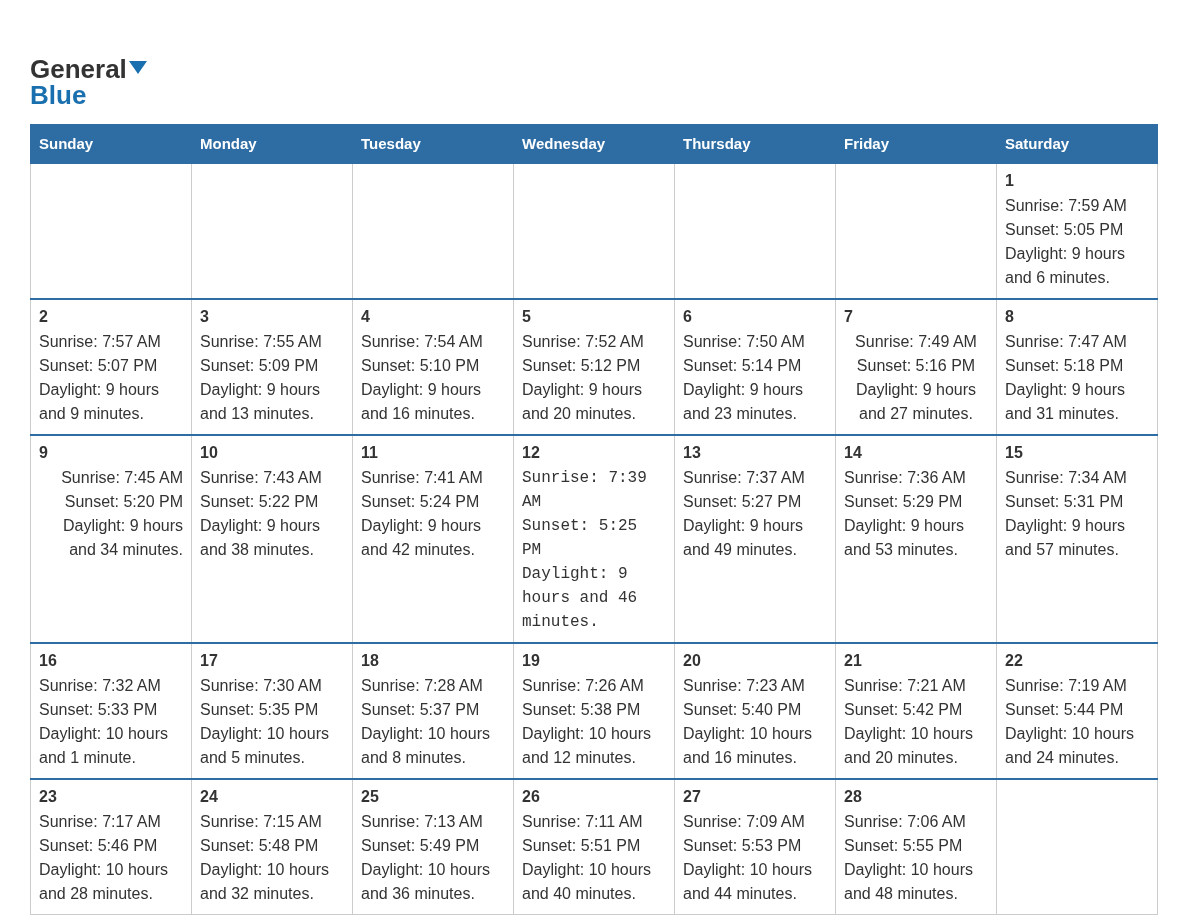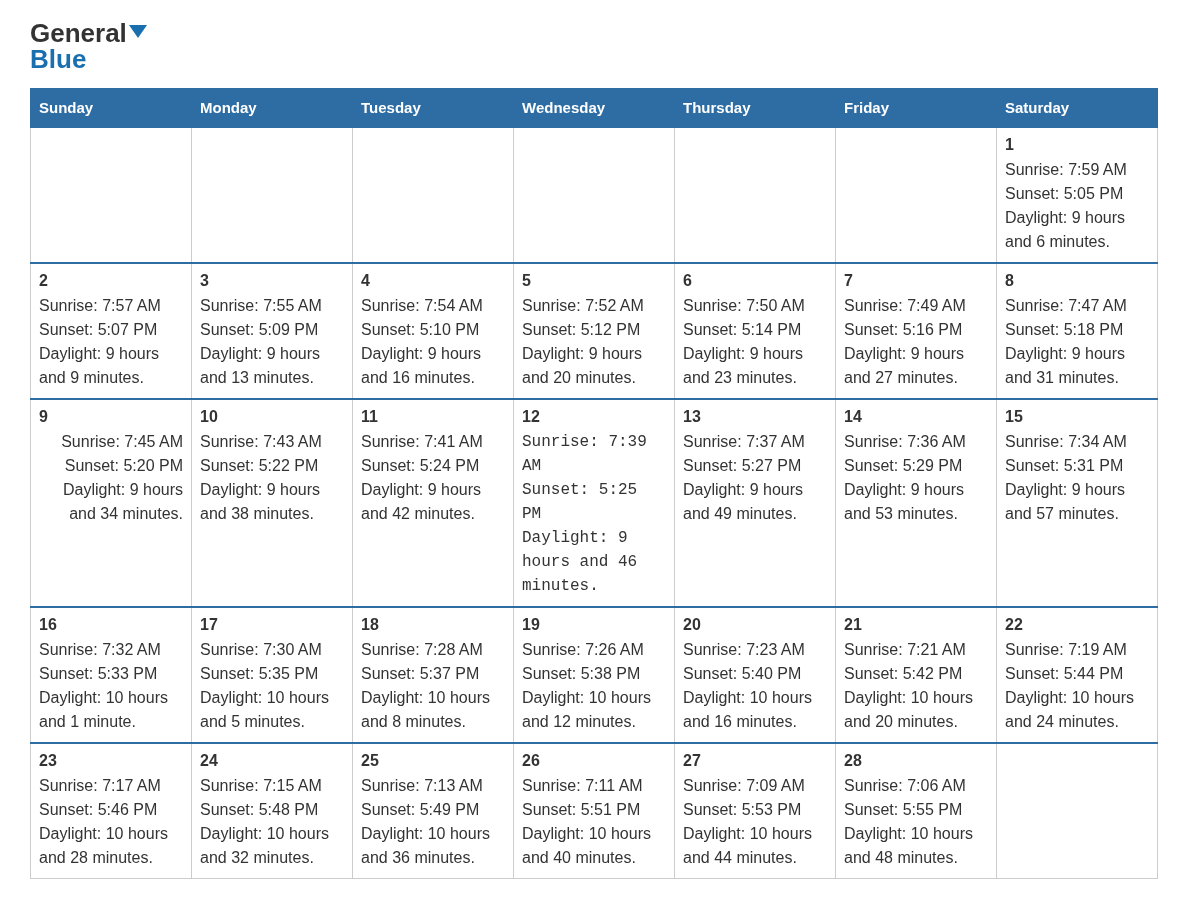--- a/index.html
+++ b/index.html
@@ -9,20 +9,21 @@
       color: #333;
       width: 1188px;
       min-height: 918px;
       padding: 20px 30px;
     }
     .header-area {
       display: flex;
       justify-content: space-between;
       align-items: flex-end;
       margin-bottom: 16px;
+      margin-top: 36px;
     }
     .logo-area {
       display: flex;
       flex-direction: column;
       align-items: flex-start;
     }
     .logo-text {
       font-size: 26px;
       font-weight: bold;
       color: #333;
@@ -146,21 +147,21 @@
 Daylight: 9 hours and 20 minutes.</div>
         </td>
         <td>
           <span class="day-number">6</span>
           <div class="day-info" style="white-space: pre-line;">Sunrise: 7:50 AM
 Sunset: 5:14 PM
 Daylight: 9 hours and 23 minutes.</div>
         </td>
         <td>
           <span class="day-number">7</span>
-          <div class="day-info" style="white-space: pre-line;">Sunrise: 7:49 AM
+          <div class="day-info" style="white-space: pre-line; text-align: center;">Sunrise: 7:49 AM
 Sunset: 5:16 PM
 Daylight: 9 hours and 27 minutes.</div>
         </td>
         <td>
           <span class="day-number">8</span>
           <div class="day-info" style="white-space: pre-line;">Sunrise: 7:47 AM
 Sunset: 5:18 PM
 Daylight: 9 hours and 31 minutes.</div>
         </td>
       </tr>

